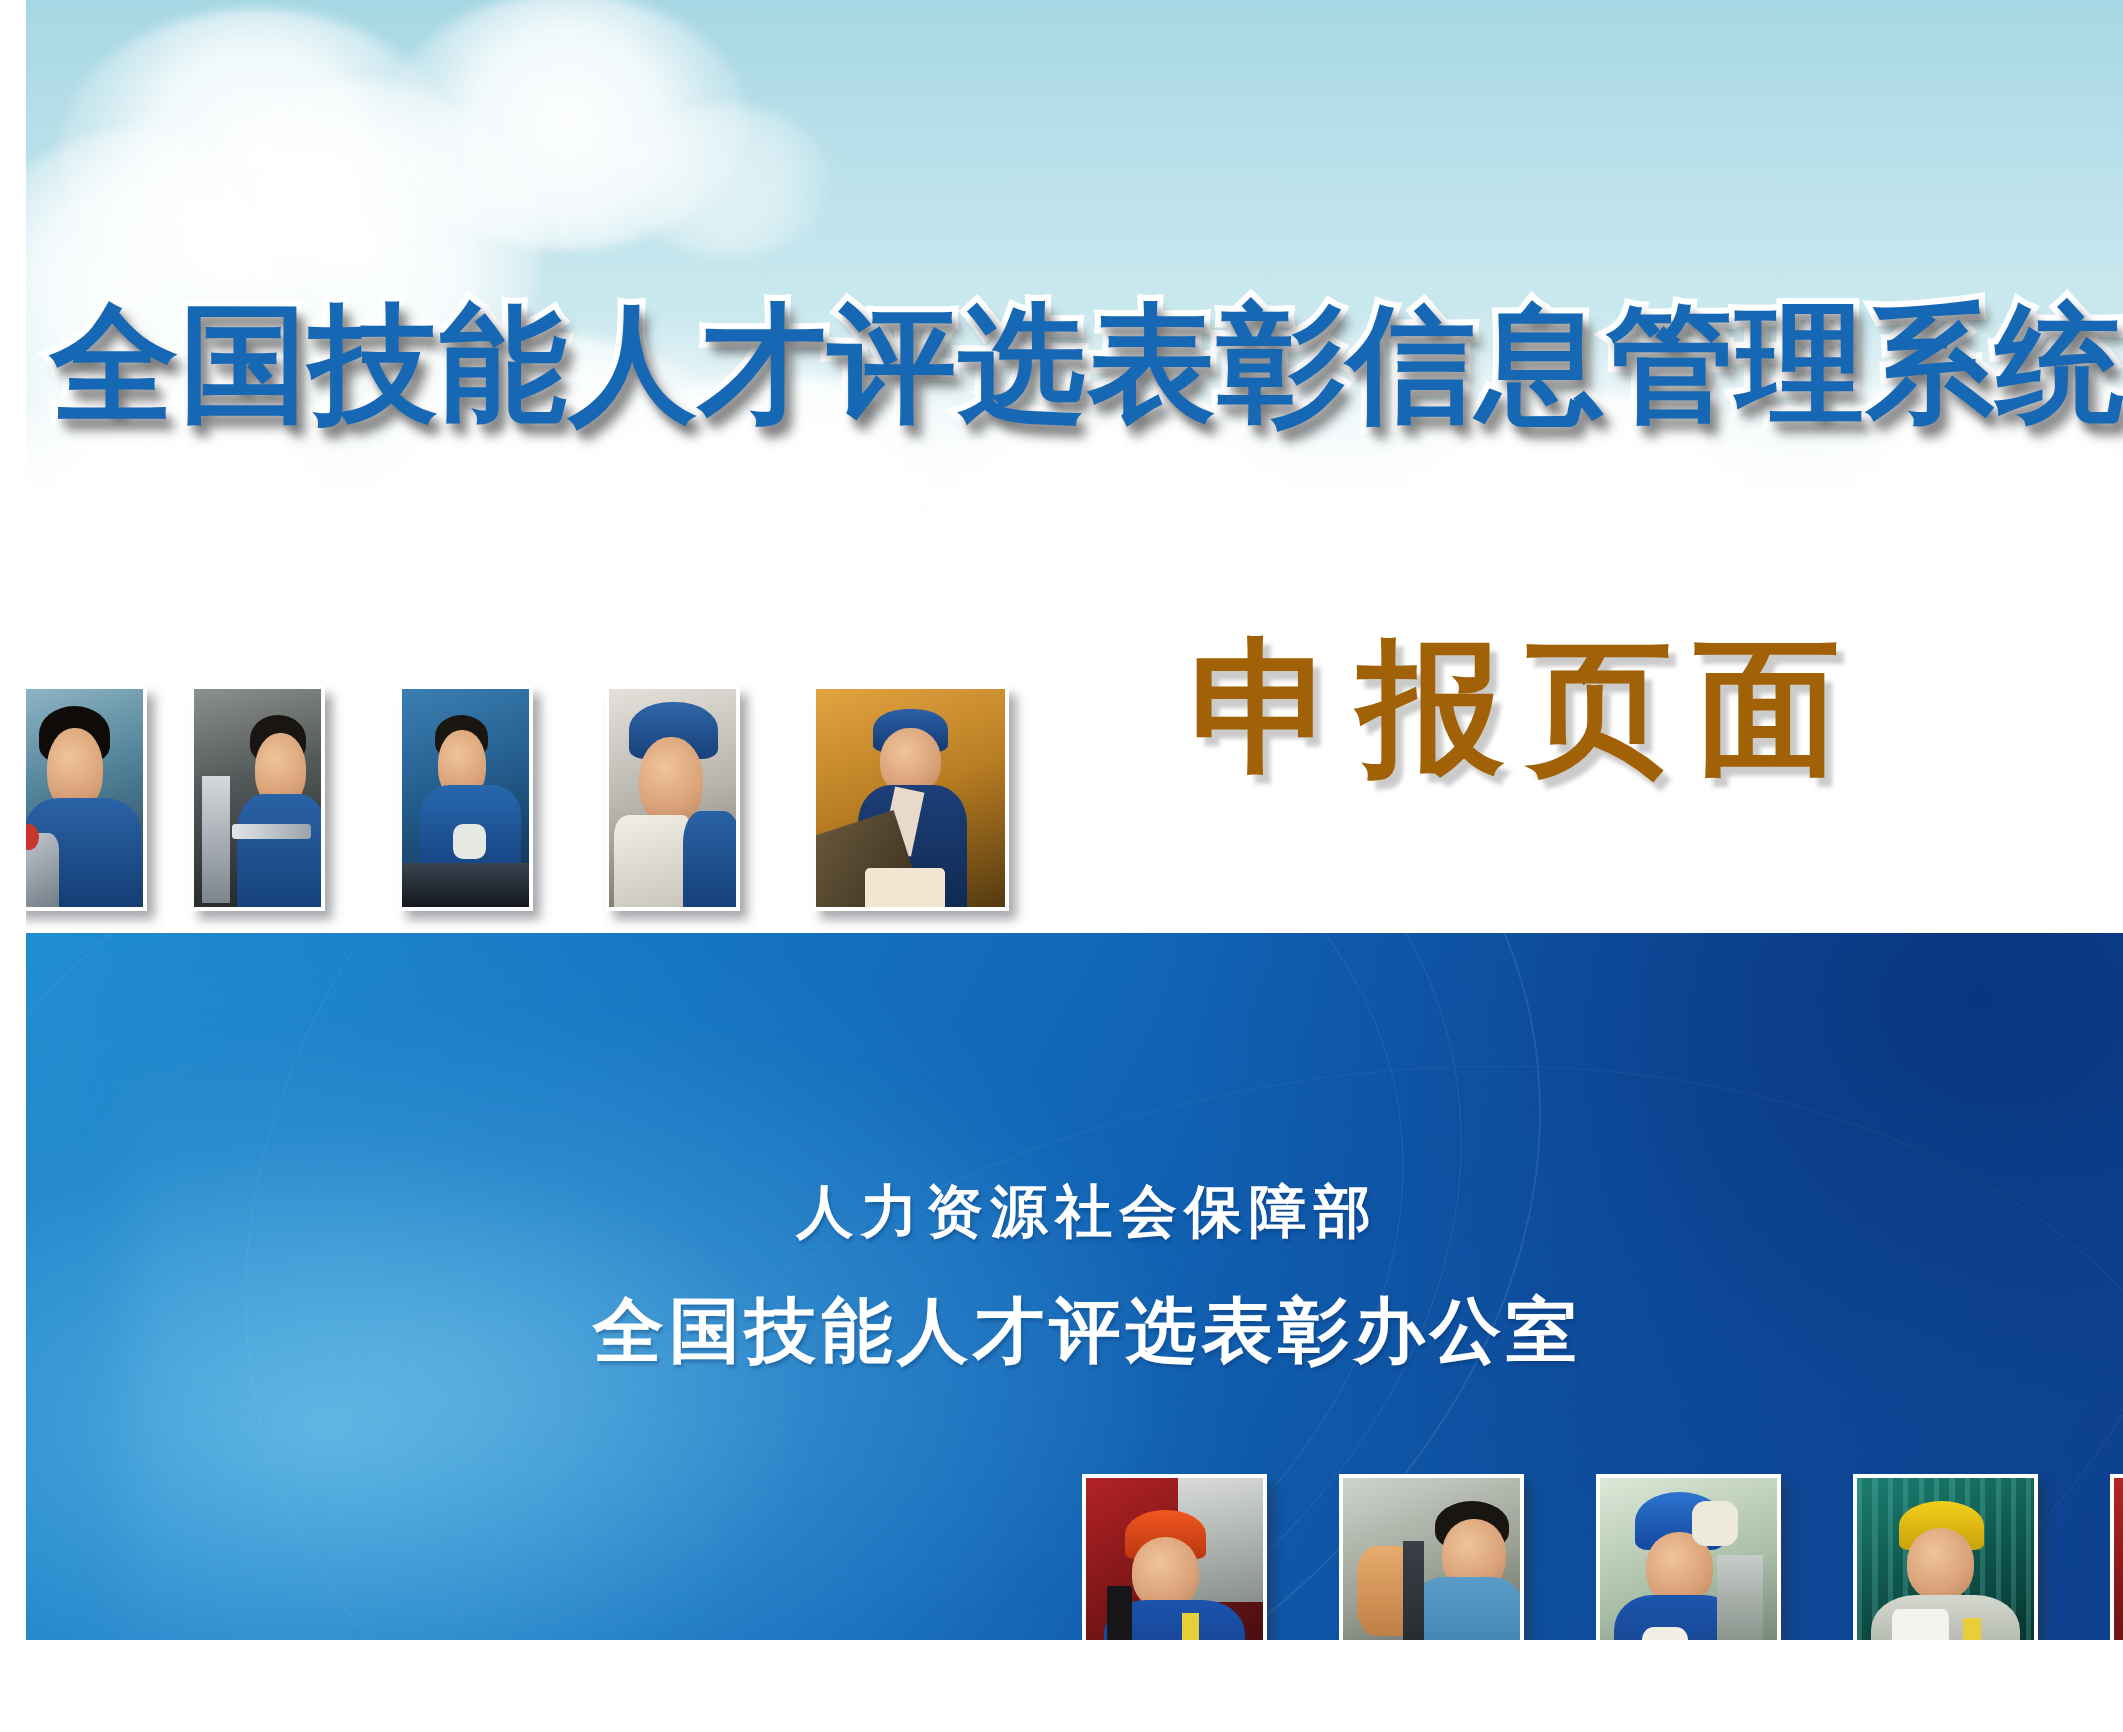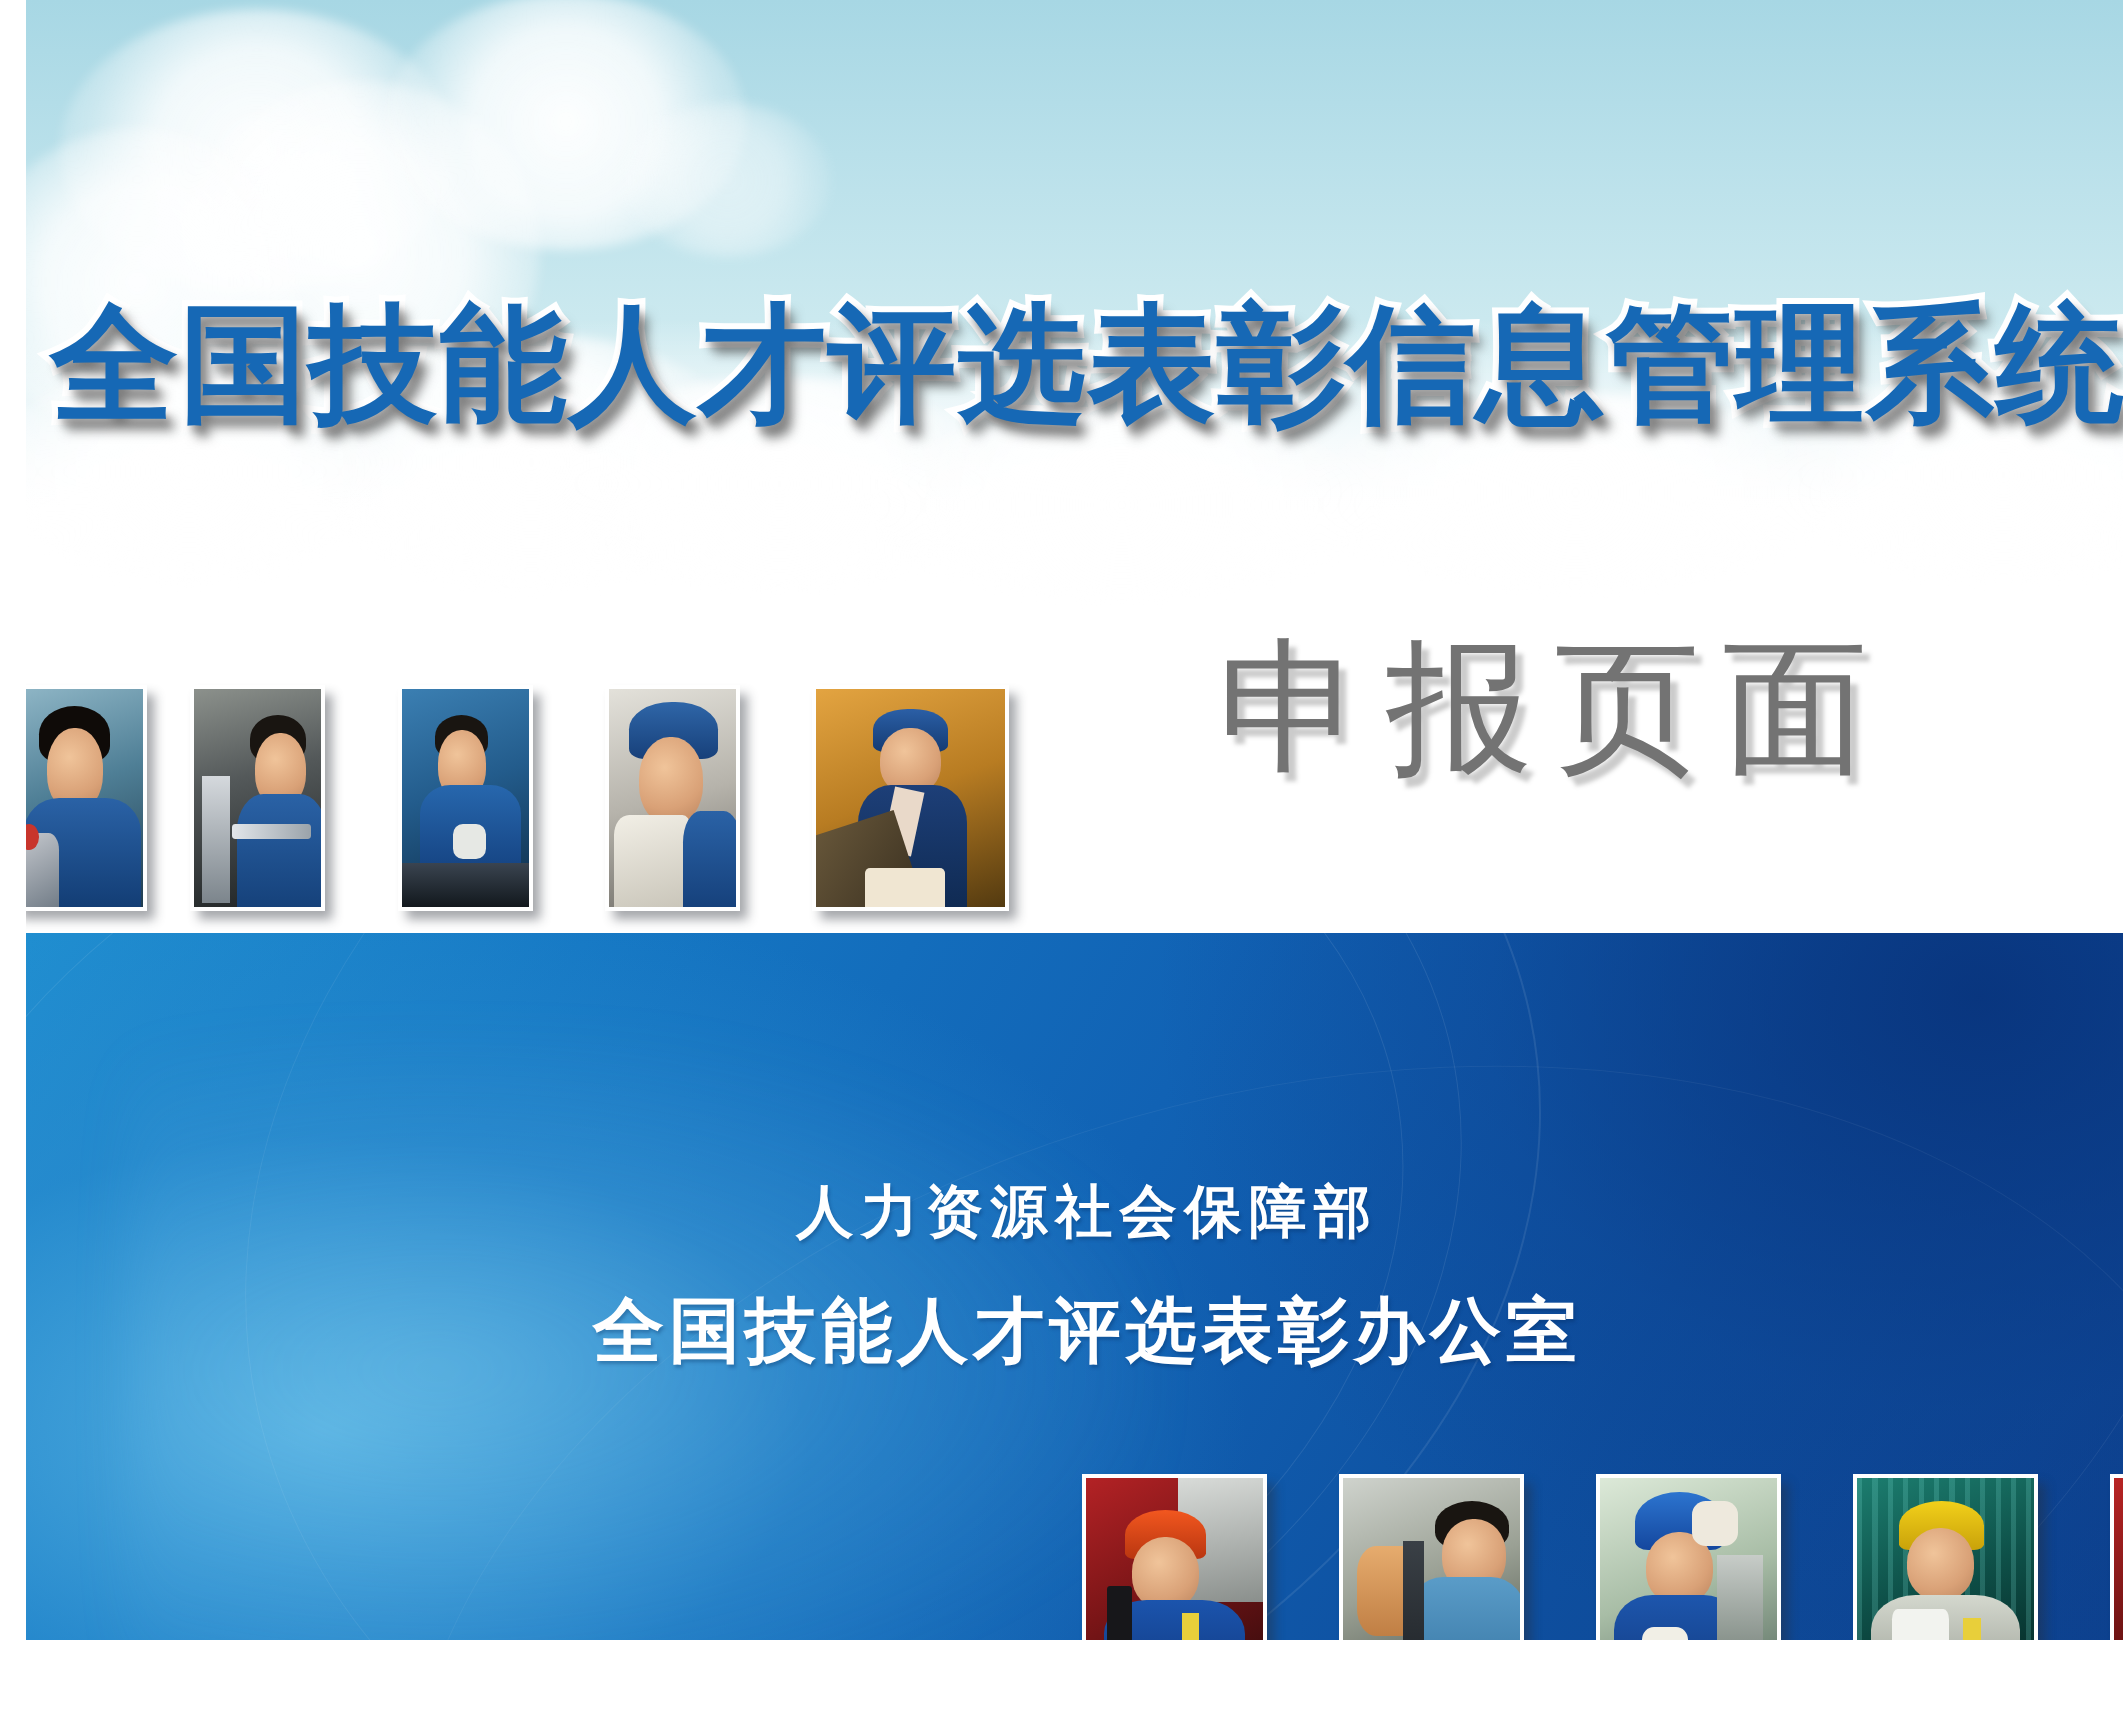--- a/index.html
+++ b/index.html
@@ -75,28 +75,28 @@
     -webkit-text-stroke: 12px #ffffff;
     paint-order: stroke fill;
     text-shadow:
        8.6px 12px 10.3px rgba(60,60,60,0.55),
        3.4px  6.8px  7.7px rgba(80,80,80,0.35);
   }
 
   
   .red-title {
     position: absolute;
-    left: 1192px;
+    left: 1164px;
     top: 634px;
     font-family: "DejaVu Serif", serif;
-    font-weight: normal;
+    font-weight: bold;
     font-size: 146px;
     line-height: 1;
     letter-spacing: 22px;
-    color: #737373;
+    color: #a16207;
     white-space: nowrap;
     -webkit-text-stroke: 6px #ffffff;
     paint-order: stroke fill;
     text-shadow: 7.7px 9.4px 4.3px rgba(140,140,140,0.45);
   }
 
   
   .blue-panel {
     position: absolute;
     left: 0;

